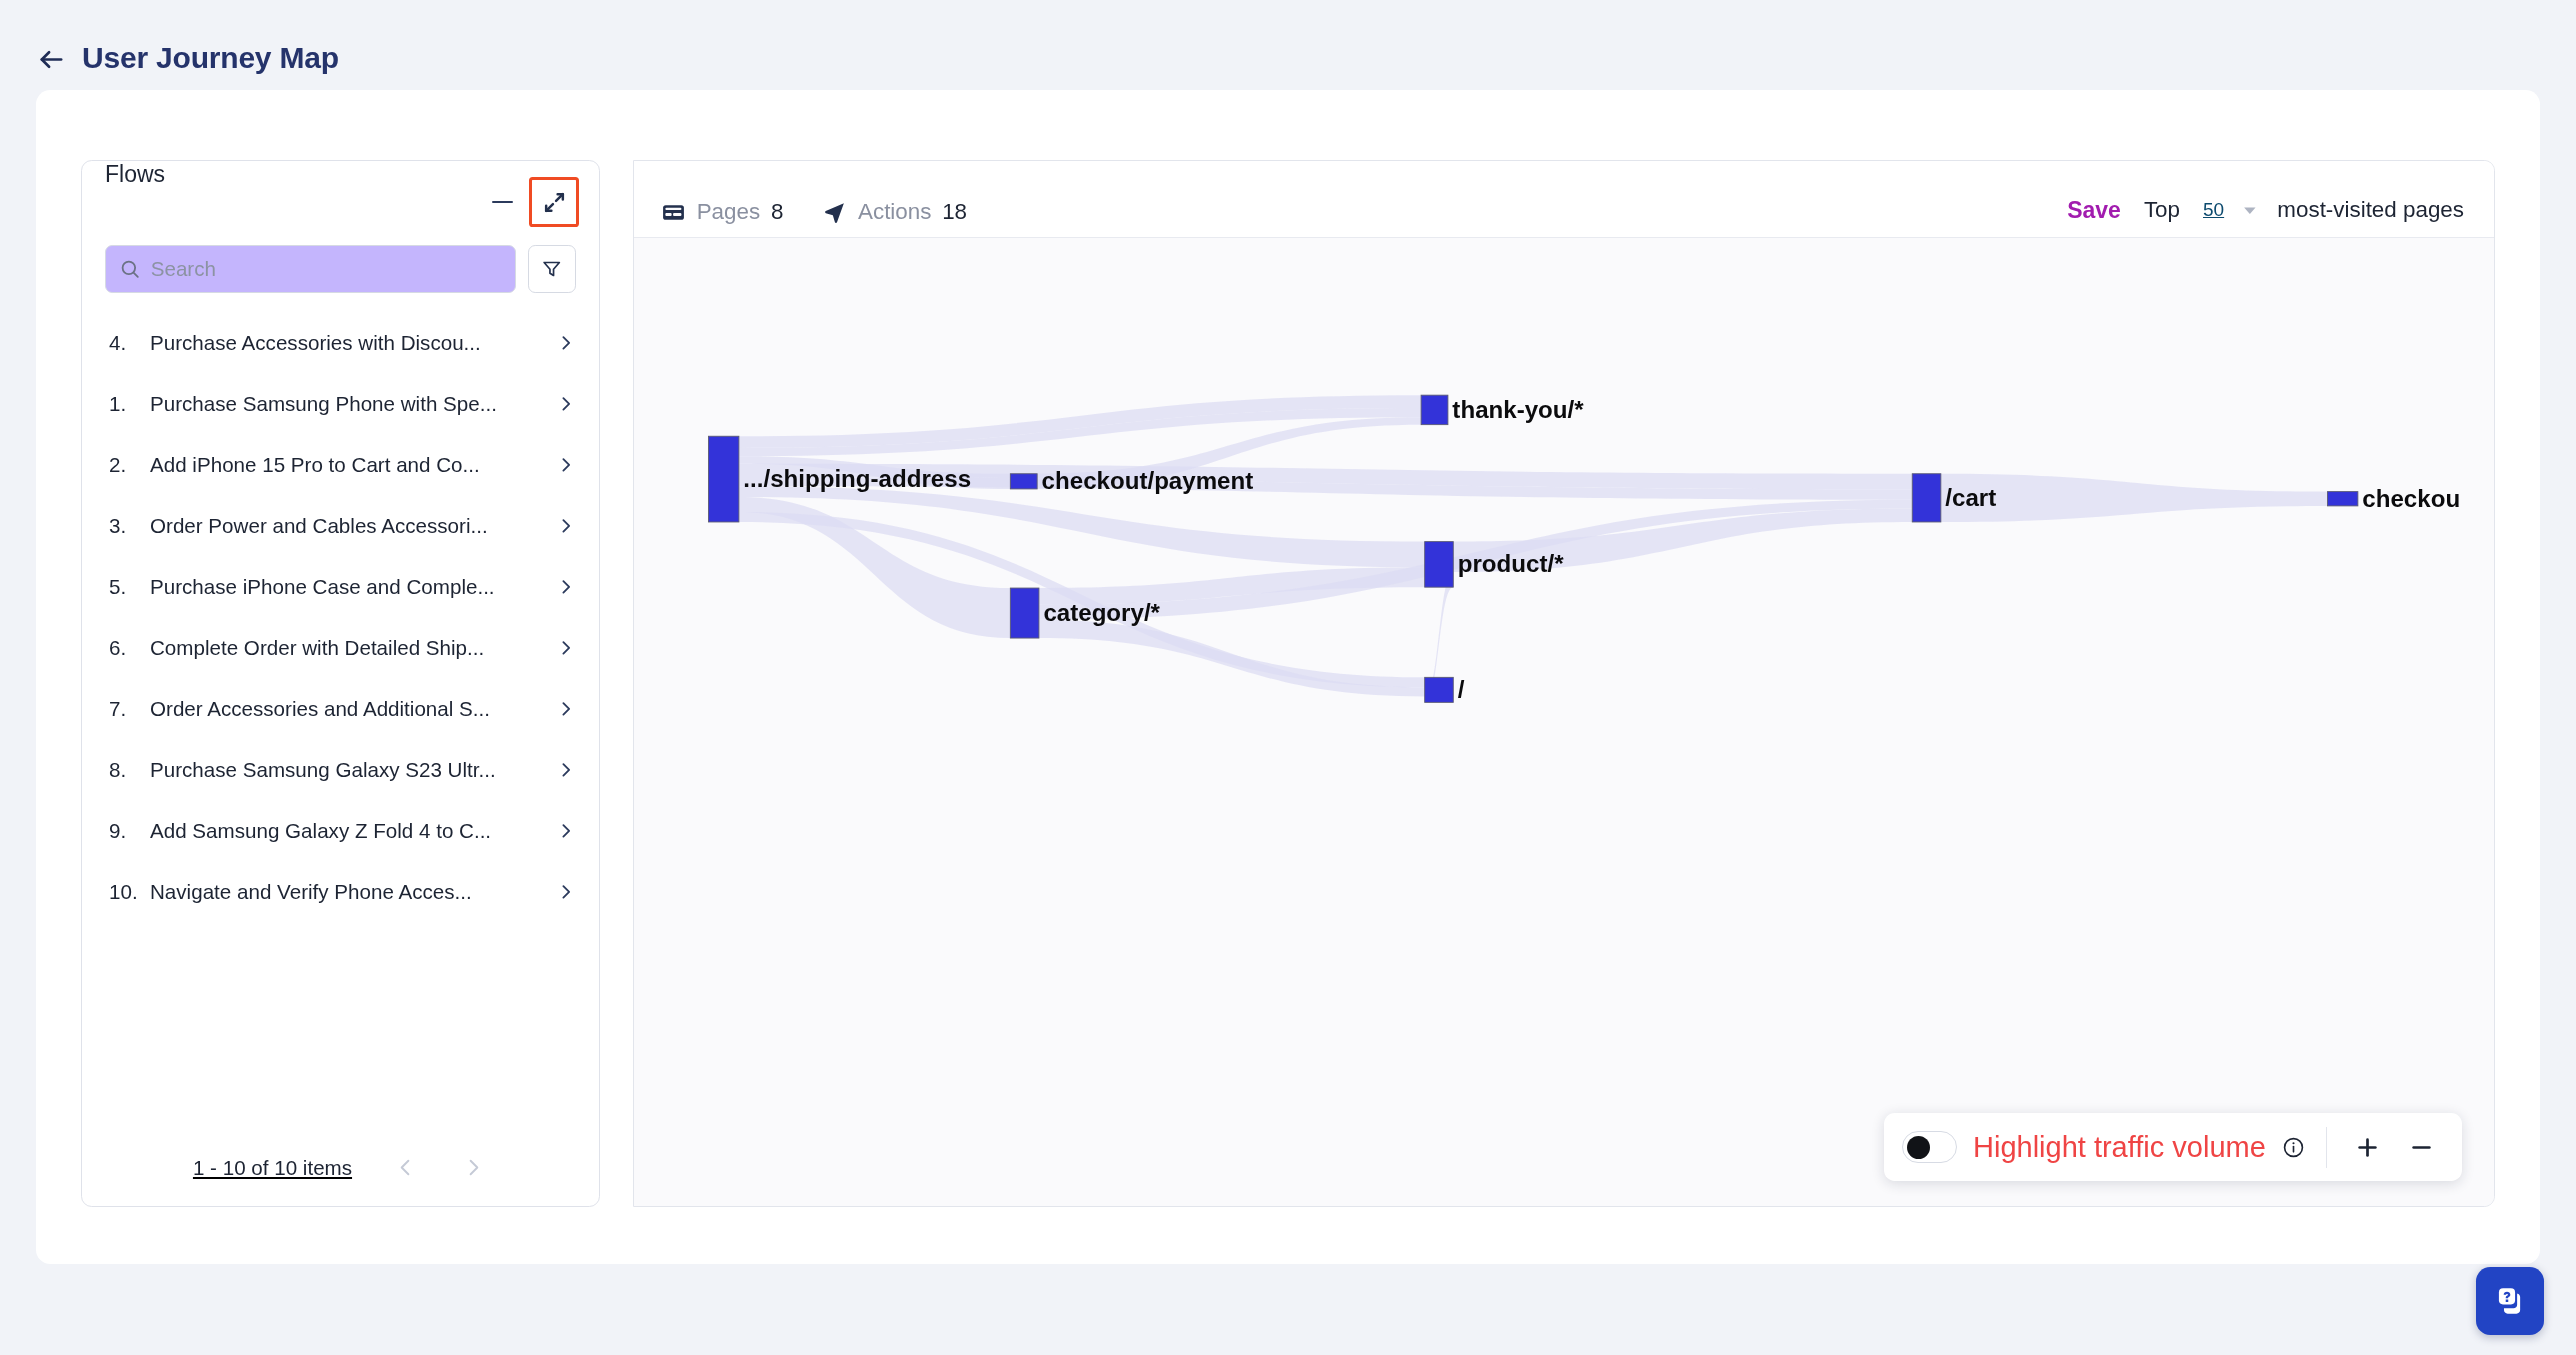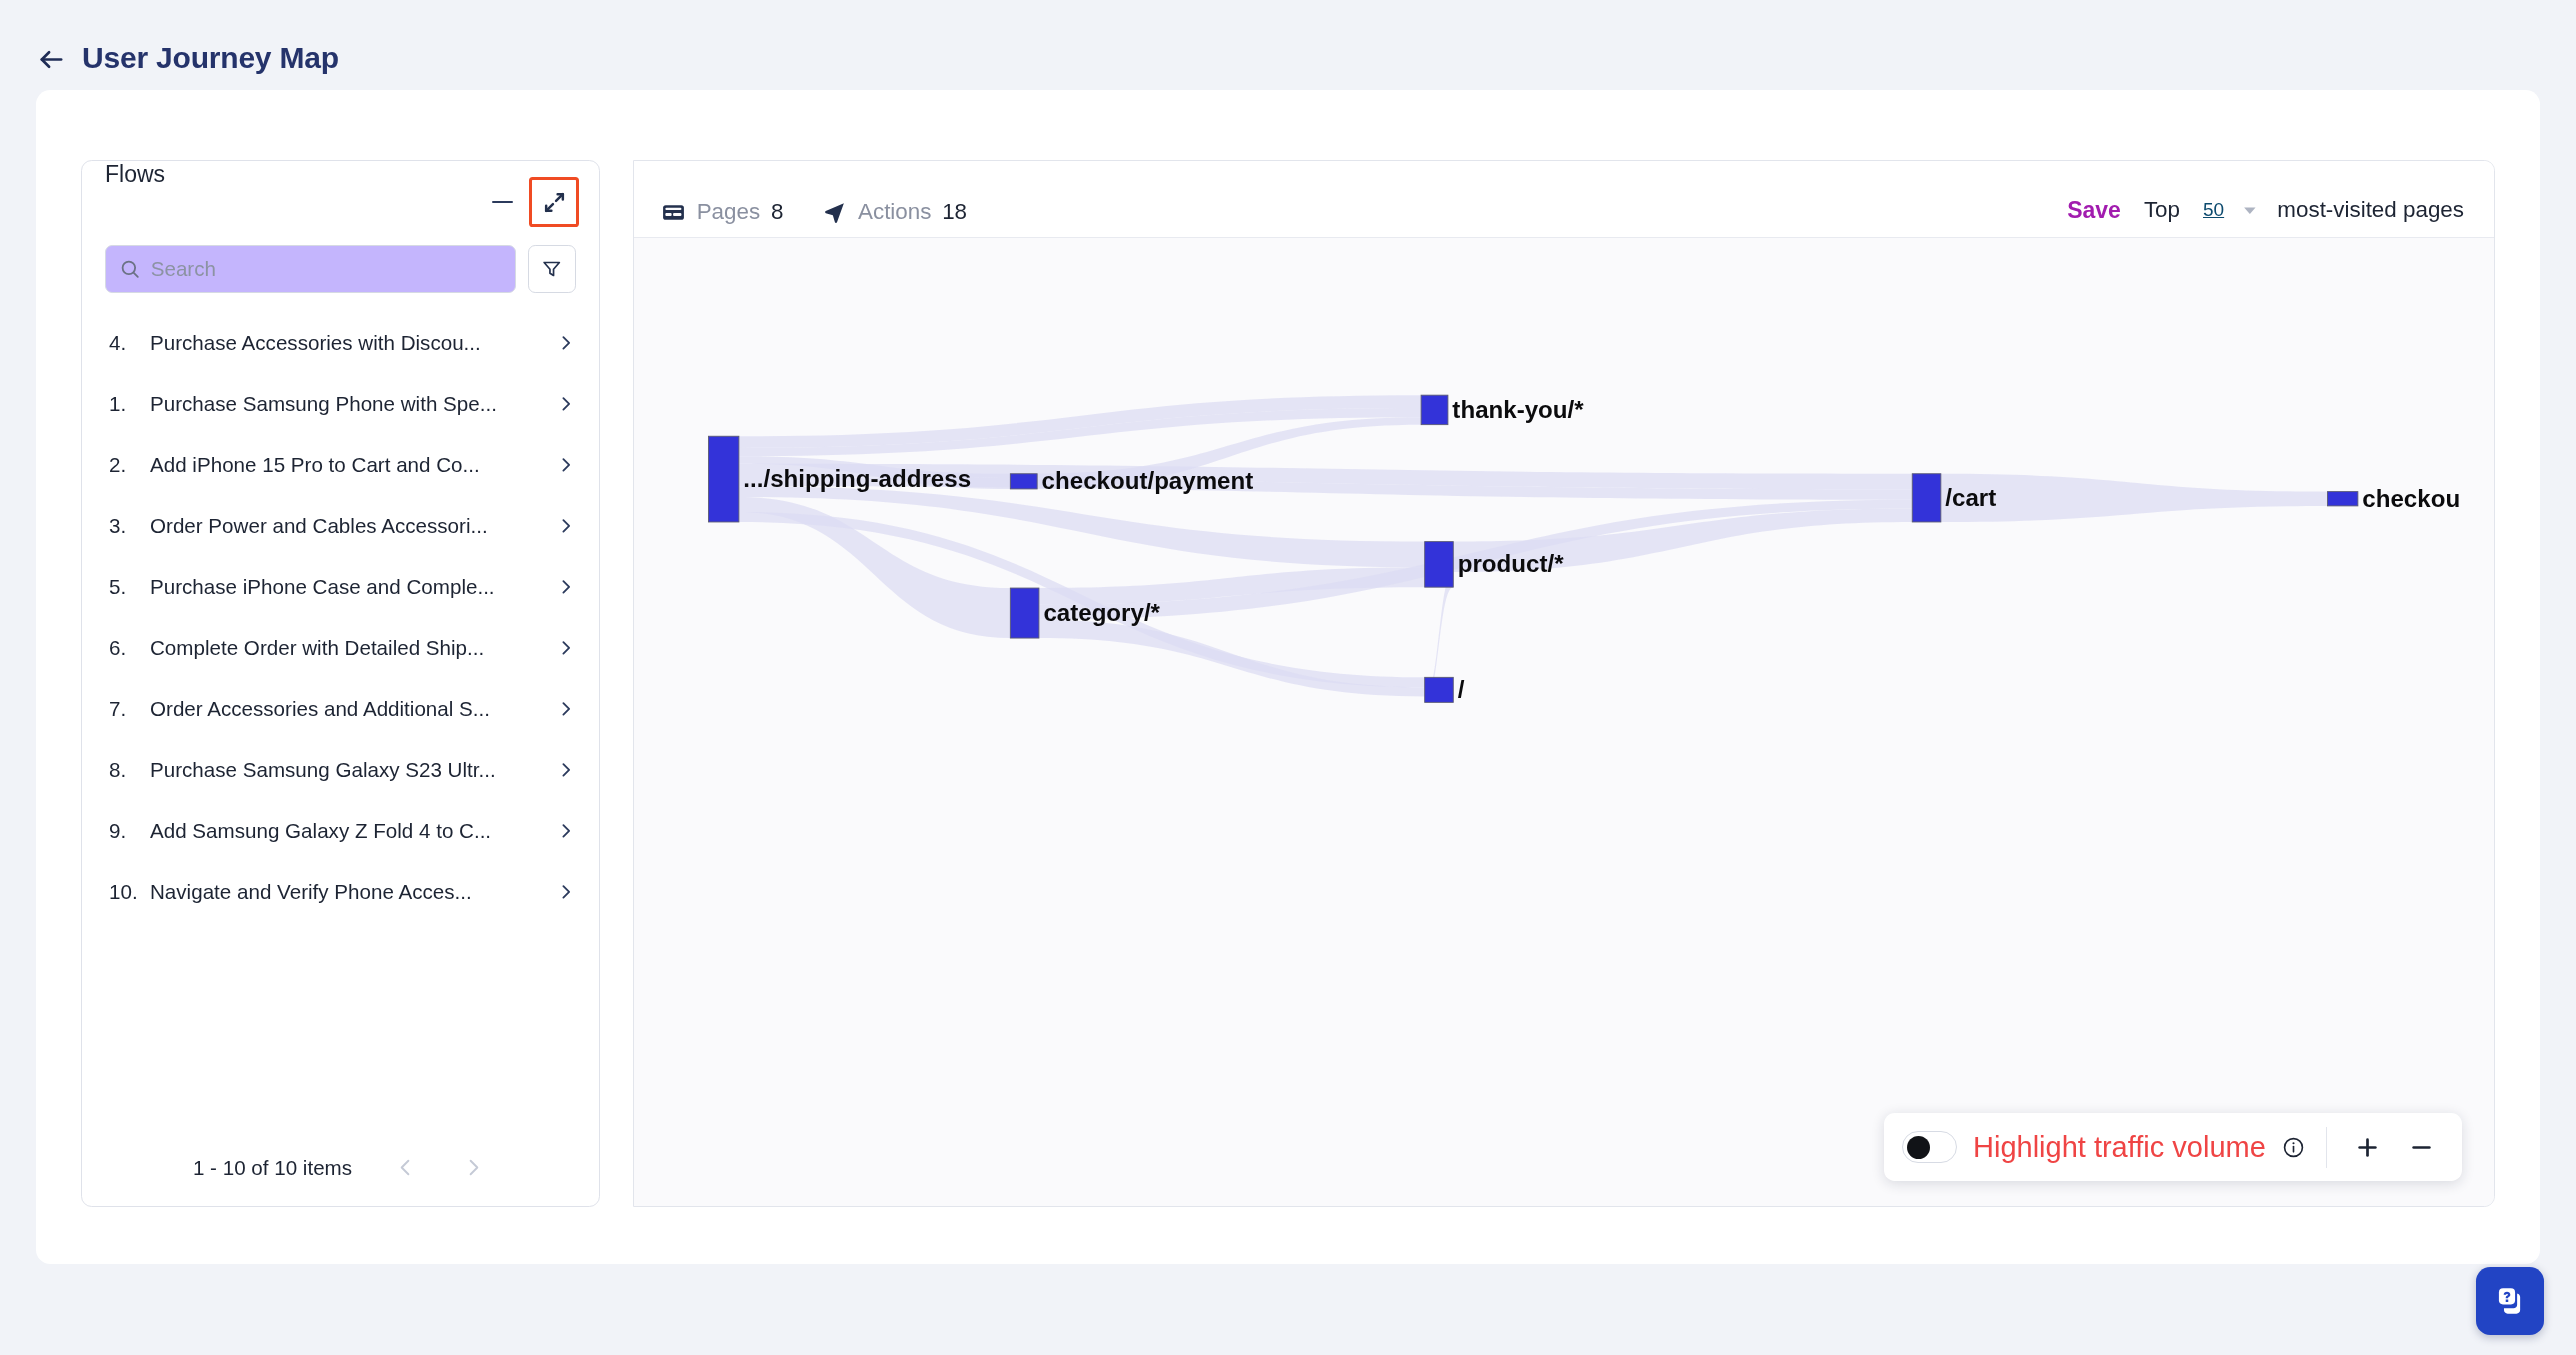--- a/index.html
+++ b/index.html
@@ -89,21 +89,21 @@
     width: 41px; flex: 0 0 auto; font-size: 20.6px; color: #1d2433;
   }
   .flow-label {
     flex: 1; font-size: 20.6px; color: #1d2433; white-space: nowrap;
     overflow: hidden; text-overflow: ellipsis; padding-right: 12.5px;
   }
   .chev { color: #2b3a5c; display: flex; align-items: center; flex: 0 0 auto; }
 
   .flows-footer {
     height: 77px; display: flex; align-items: center; justify-content: center;
-    gap: 38px; padding: 0 23px;
+    gap: 38px; padding: 0 23px; text-decoration: underline;
   }
   .page-info { font-size: 20.6px; color: #1d2433; white-space: nowrap; }
   .pg-btn { width: 30px; height: 30px; display: flex; align-items: center; justify-content: center;
             color: #c5cad6; cursor: pointer; }
 
   
   .canvas-panel {
     position: absolute; left: 597px; top: 70px;
     width: 1862px; height: 1047px;
     border: 0.9px solid #e2e5ec; border-left: 0.9px solid #e2e5ec;

